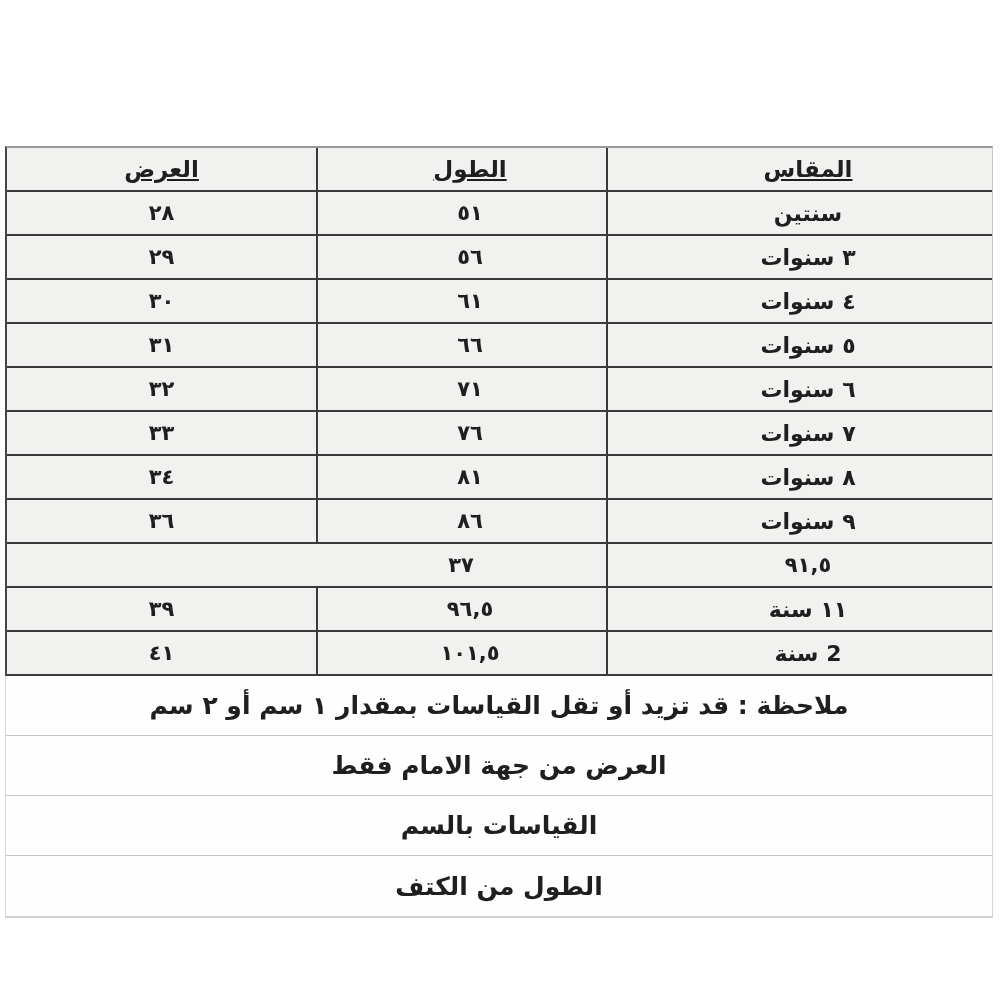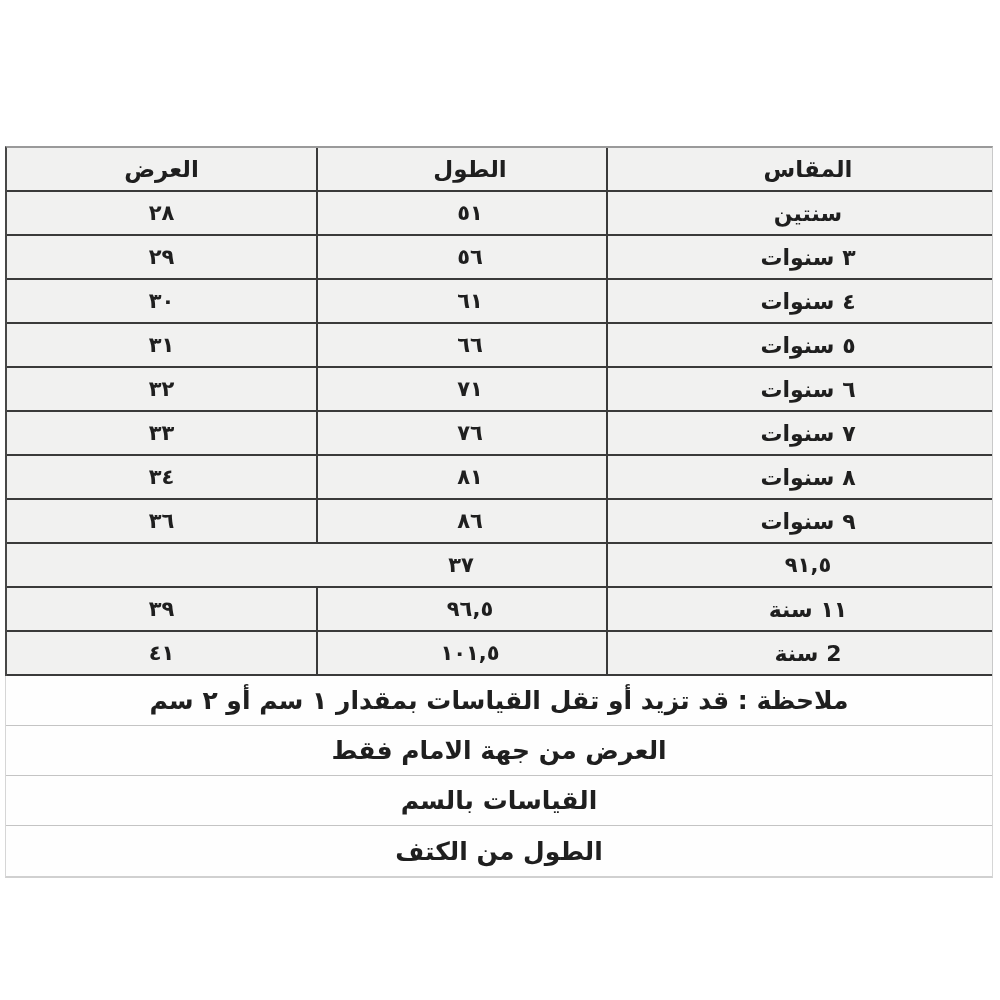--- a/index.html
+++ b/index.html
@@ -26,31 +26,31 @@
     border-bottom:2px solid #3a3a3a;
     box-sizing:border-box;
   }
   .cell{
     display:flex;align-items:center;justify-content:center;
     font-weight:bold;font-size:22px;
     box-sizing:border-box;
     overflow:hidden;
   }
   .grid-row .cell:not(:last-child){border-left:2px solid #3a3a3a;padding-left:16px;}
-  .header-row .cell{font-size:23px;}
+  .header-row .cell{font-size:23px;text-decoration:underline;}
   .num{font-size:21px;letter-spacing:2px;}
   .notes-block{
     border-right:1px solid #d6d6d6;
     border-left:1px solid #d6d6d6;
     border-bottom:2px solid #d0d0d0;
     box-sizing:border-box;
     background:#fefefe;
   }
   .note-row{
-    height:50px;
+    height:60px;
     display:flex;align-items:center;justify-content:center;
     font-size:25px;font-weight:bold;
     background:#fefefe;
     box-sizing:border-box;
   }
   .note-row:not(:last-child){border-bottom:1px solid #c4c4c4;}
 </style>
 </head>
 <body>
 

